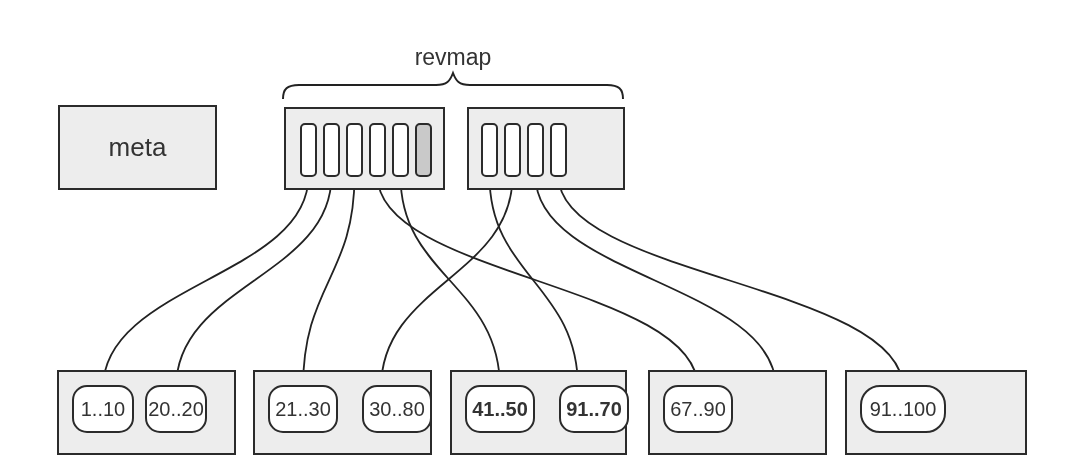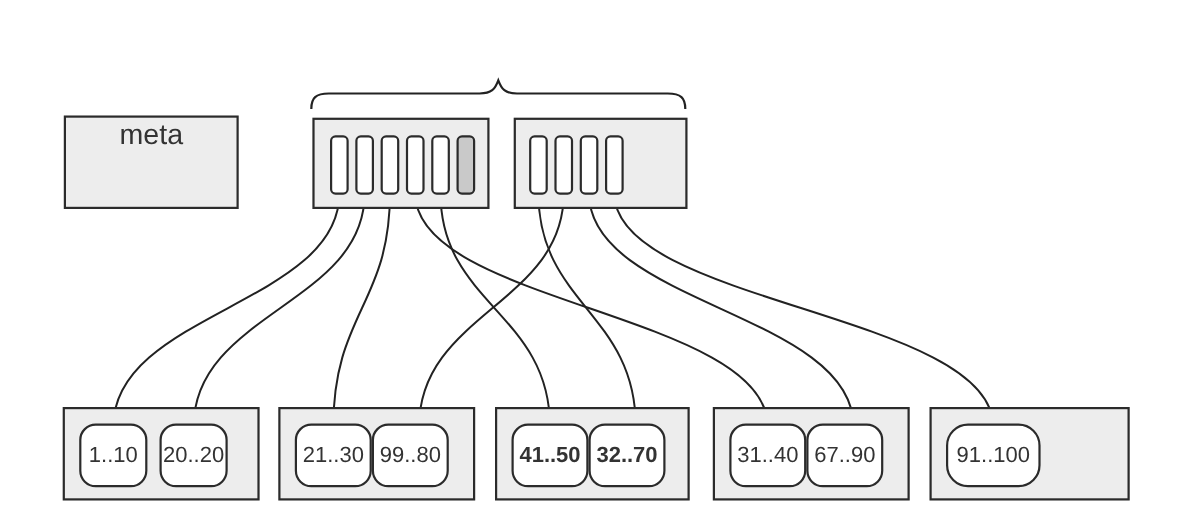--- a/index.html
+++ b/index.html
@@ -38,21 +38,21 @@
     box-sizing: border-box;
     background: var(--box-fill, #ededed);
     border: 2px solid var(--box-border, #2b2b2b);
   }
   .meta-box {
     left: 58px;
     top: 105px;
     width: 159px;
     height: 85px;
     display: flex;
-    align-items: flex-start;
+    align-items: center;
     justify-content: center;
     font-size: 26px;
     color: var(--text, #333333);
   }
   .revmap-label {
     position: absolute;
     left: 283px;
     top: 44px;
     width: 340px;
     text-align: center;
@@ -90,28 +90,28 @@
     background: var(--slot-shaded, #c9c9c9);
   }
   .group {
     position: absolute;
     top: 370px;
     height: 85px;
     box-sizing: border-box;
     background: var(--box-fill, #ededed);
     border: 2px solid var(--box-border, #2b2b2b);
     display: flex;
-    gap: 0;
+    gap: 24px;
     padding: 13px 0 0 13px;
   }
   .group.g0 { gap: 11px; }
   .leaf {
     box-sizing: border-box;
     width: 70px;
-    height: 58px;
+    height: 48px;
     flex: none;
     background: var(--slot-fill, #ffffff);
     border: 2px solid var(--box-border, #2b2b2b);
     border-radius: 15px;
     display: flex;
     align-items: center;
     justify-content: center;
     font-size: 20px;
     white-space: nowrap;
     color: var(--text, #333333);
@@ -137,20 +137,21 @@
         <path d="M 354.5 176 C 354.5 276, 303 285, 303 388" class="conn" marker-end="url(#arrow)"></path>
         <path d="M 377.5 176 C 377.5 276, 698 285, 698 388" class="conn" marker-end="url(#arrow)"></path>
         <path d="M 400.5 176 C 400.5 276, 500 285, 500 388" class="conn" marker-end="url(#arrow)"></path>
         <path d="M 489.5 176 C 489.5 276, 578 285, 578 388" class="conn" marker-end="url(#arrow)"></path>
         <path d="M 512.5 176 C 512.5 276, 381 285, 381 388" class="conn" marker-end="url(#arrow)"></path>
         <path d="M 535.5 176 C 535.5 276, 776 285, 776 388" class="conn" marker-end="url(#arrow)"></path>
         <path d="M 558.5 176 C 558.5 276, 903 285, 903 388" class="conn" marker-end="url(#arrow)"></path>
       </g>
   </svg>
 
+  <div class="revmap-label">revmap</div>
 
   <div class="box meta-box">
     <span>meta</span>
   </div>
 
   <div class="box rbox" id="rbox0">
       <div class="slot"></div>
       <div class="slot"></div>
       <div class="slot"></div>
       <div class="slot"></div>
@@ -165,28 +166,27 @@
       <div class="slot"></div>
     </div>
 
   <div id="leafrow">
       <div class="group g0" style="left: 57px; width: 179px;">
         <div class="leaf">1..10</div>
         <div class="leaf">20..20</div>
       </div>
       <div class="group g1" style="left: 253px; width: 179px;">
         <div class="leaf">21..30</div>
-        <div class="leaf">99..80</div>
+        <div class="leaf">30..80</div>
       </div>
       <div class="group g2" style="left: 450px; width: 177px; font-weight: bold;">
         <div class="leaf">41..50</div>
-        <div class="leaf">32..70</div>
+        <div class="leaf">91..70</div>
       </div>
       <div class="group g3" style="left: 648px; width: 179px;">
-        <div class="leaf">31..40</div>
         <div class="leaf">67..90</div>
       </div>
       <div class="group g4" style="left: 845px; width: 182px;">
         <div class="leaf">91..100</div>
       </div>
     </div>
 
 </div>
 
 </body></html>

